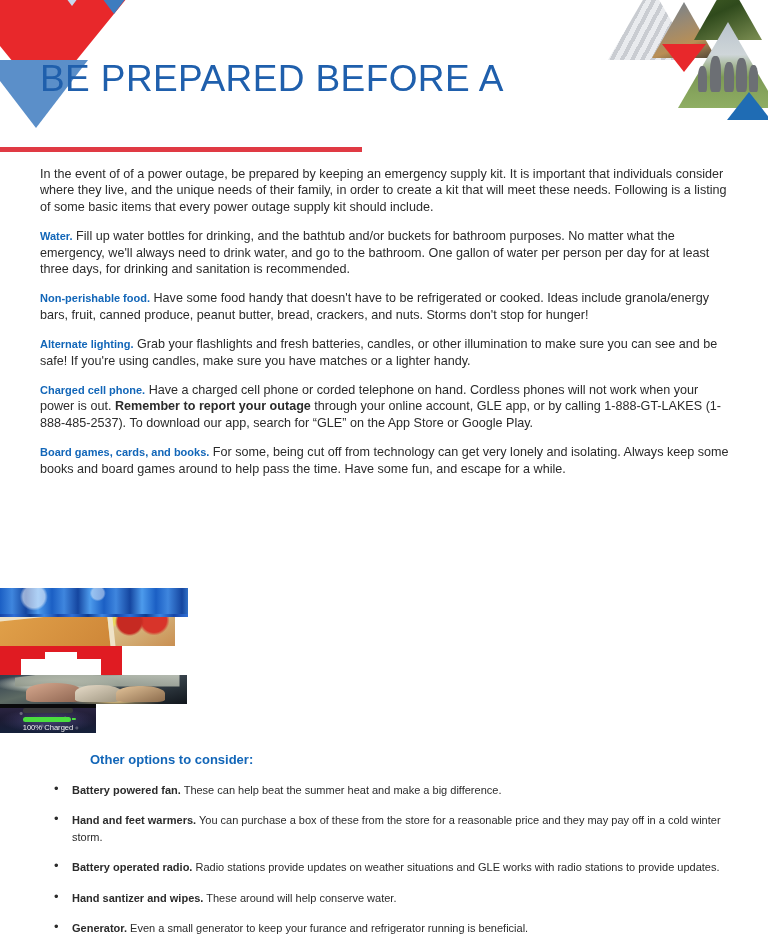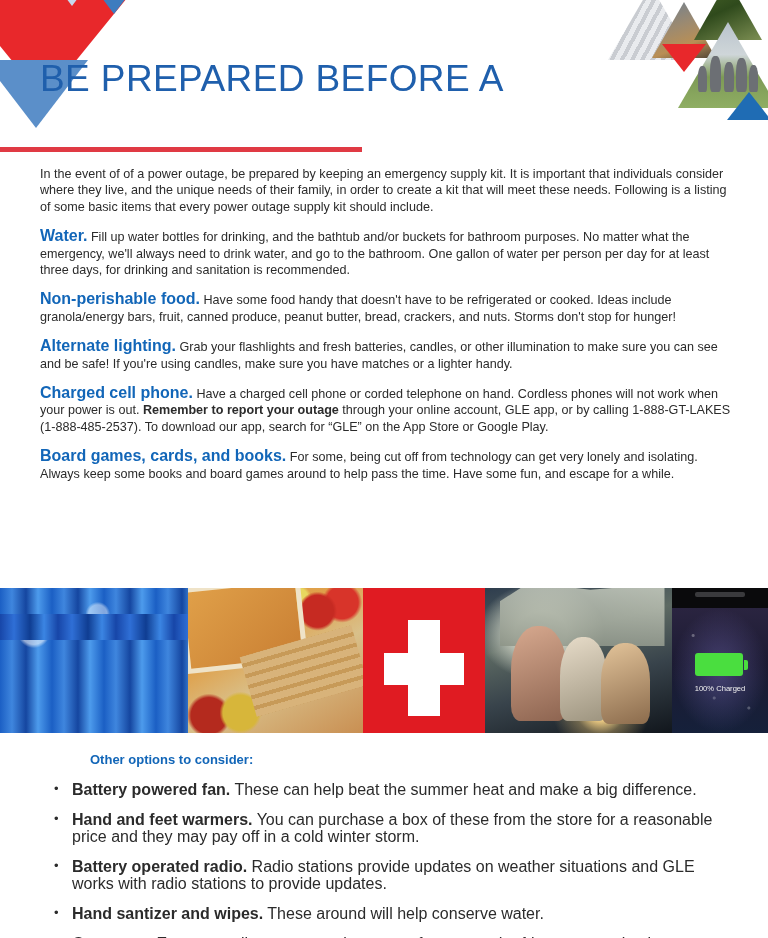--- a/index.html
+++ b/index.html
@@ -58,25 +58,25 @@
 
   .red-rule{ position:absolute; left:0; top:147px; width:362px; height:5px; background:#e03a44; }
 
   
   .body-wrap{ position:absolute; left:40px; top:166px; width:692px; }
 
   p.para{ font-size:12.6px; line-height:16.4px; color:#2b2b2b; margin-bottom:13px; }
   p.para:last-child{ margin-bottom:0; }
   .lead{ margin-bottom:17px; }
 
-  .hd{ color:#1266b8; font-weight:700; font-size:16px; }
+  .hd{ color:#1266b8; font-weight:700; font-size:11px; }
   .inline-b{ font-weight:700; color:#2b2b2b; }
 
   
-  .strip{ position:absolute; left:0; top:588px; width:768px; height:145px; display:flex; overflow:hidden; }
+  .strip{ position:absolute; left:0; top:588px; width:768px; height:145px; display:flex; overflow:hidden;flex-direction:column; }
   .pane{ position:relative; height:145px; overflow:hidden; }
   .p-water{ width:188px;
     background:
       radial-gradient(circle at 18% 30%, rgba(255,255,255,.55) 0 7%, transparent 9%),
       radial-gradient(circle at 52% 18%, rgba(255,255,255,.45) 0 6%, transparent 8%),
       repeating-linear-gradient(90deg,#1b5fc4 0px,#3f86de 12px,#1546a0 26px,#4d9bec 38px,#1b5fc4 52px),
       linear-gradient(180deg,#2a6fd0,#0e3f94);
   }
   .p-water .cap{ position:absolute; top:26px; left:0; width:100%; height:26px;
     background:repeating-linear-gradient(90deg,#1746a8 0,#2f6fd6 14px,#0f3d92 30px,#3b85e3 44px,#1746a8 58px);
@@ -120,21 +120,21 @@
   .p-phone .statusbar{ position:absolute; left:24%; top:4px; width:52%; height:5px; background:#3a3a3d; border-radius:2px; }
   .p-phone .batt{ position:absolute; left:24%; top:45%; width:50%; height:16%; background:#4ade3f; border-radius:3px; }
   .p-phone .batt:after{ content:""; position:absolute; right:-5px; top:28%; width:4px; height:44%; background:#4ade3f; border-radius:0 2px 2px 0; }
   .p-phone .blabel{ position:absolute; left:0; top:66%; width:100%; text-align:center;
     font-size:7.6px; color:#f2f2f2; font-family:"Liberation Sans", sans-serif; }
 
   
   .bottom{ position:absolute; left:44px; top:752px; width:690px; }
   .other-hd{ font-size:13px; font-weight:700; color:#1266b8; margin-bottom:15px;margin-left:46px; }
   ul.opts{ list-style:none; }
-  ul.opts li{ position:relative; padding-left:28px; font-size:16px; line-height:16.4px; color:#2b2b2b; margin-bottom:14px; }
+  ul.opts li{ position:relative; padding-left:28px; font-size:11px; line-height:16.4px; color:#2b2b2b; margin-bottom:14px; }
   ul.opts li:before{ content:"•"; position:absolute; left:10px; top:-1px; font-size:13px; color:#2b2b2b; }
   ul.opts li b{ font-weight:700; }
 </style>
 </head>
 <body>
 
 <div class="header-deco">
   <div class="tri tri-down tri-red-lg"></div>
   <div class="tri tri-down tri-blue-mid"></div>
   <div class="tri tri-down tri-ltblue-sm"></div>

